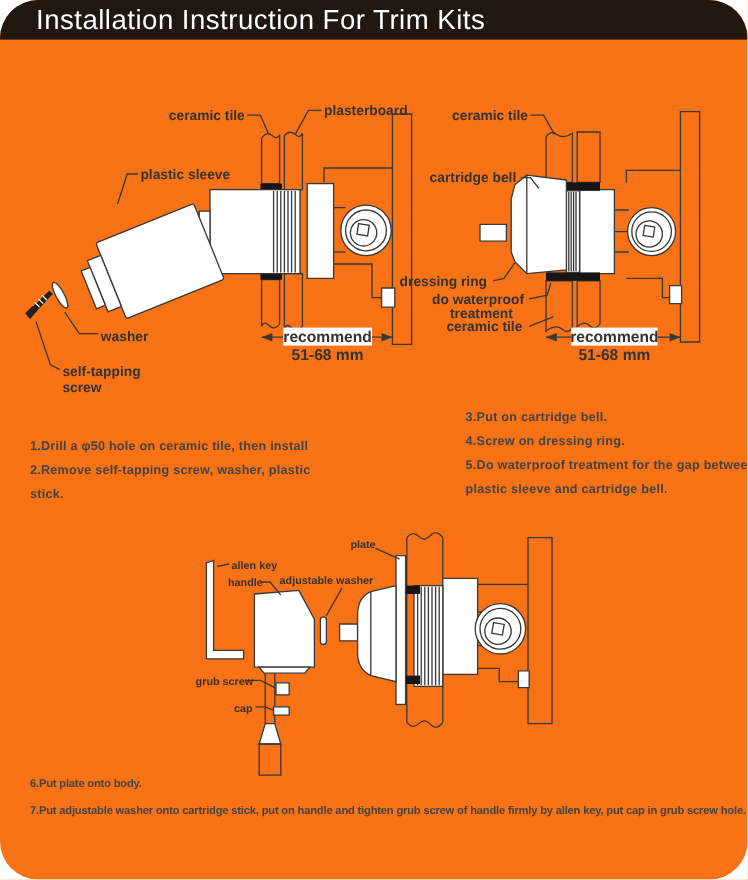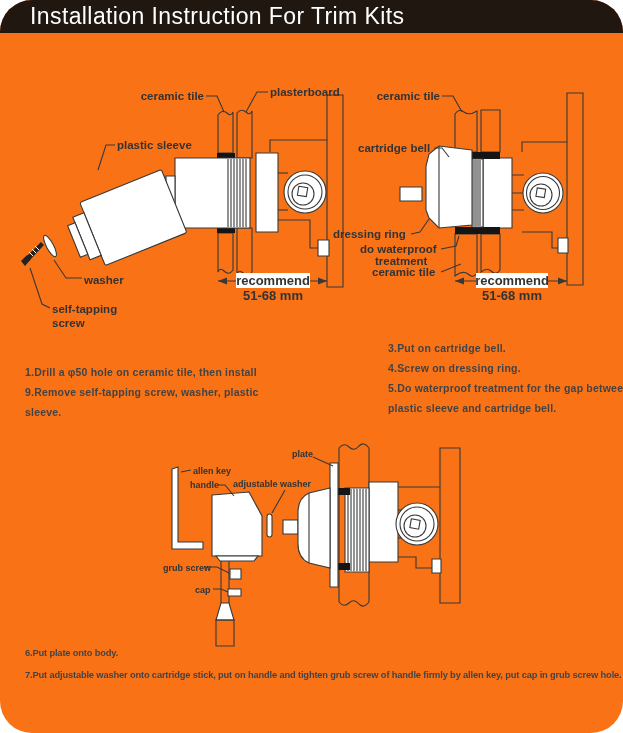--- a/index.html
+++ b/index.html
@@ -284,22 +284,22 @@
     <text class="lbl3" x="48" y="42">allen key</text>
     <text class="lbl3" x="45" y="56">handle</text>
     <text class="lbl3" x="88" y="55">adjustable washer</text>
     <text class="lbl3" x="147" y="25">plate</text>
     <text class="lbl3" x="18" y="139">grub screw</text>
     <text class="lbl3" x="50" y="161">cap</text>
   </svg>
 
   <div class="steps steps-left">
     <div class="line">1.Drill a φ50 hole on ceramic tile, then install</div>
-    <div class="line">9.Remove self-tapping screw, washer, plastic</div>
-    <div class="line">sleeve.</div>
+    <div class="line">2.Remove self-tapping screw, washer, plastic</div>
+    <div class="line">stick.</div>
   </div>
 
   <div class="steps steps-right">
     <div class="line">3.Put on cartridge bell.</div>
     <div class="line">4.Screw on dressing ring.</div>
     <div class="line">5.Do waterproof treatment for the gap between</div>
     <div class="line">plastic sleeve and cartridge bell.</div>
   </div>
 
   <div class="steps steps-bottom">

